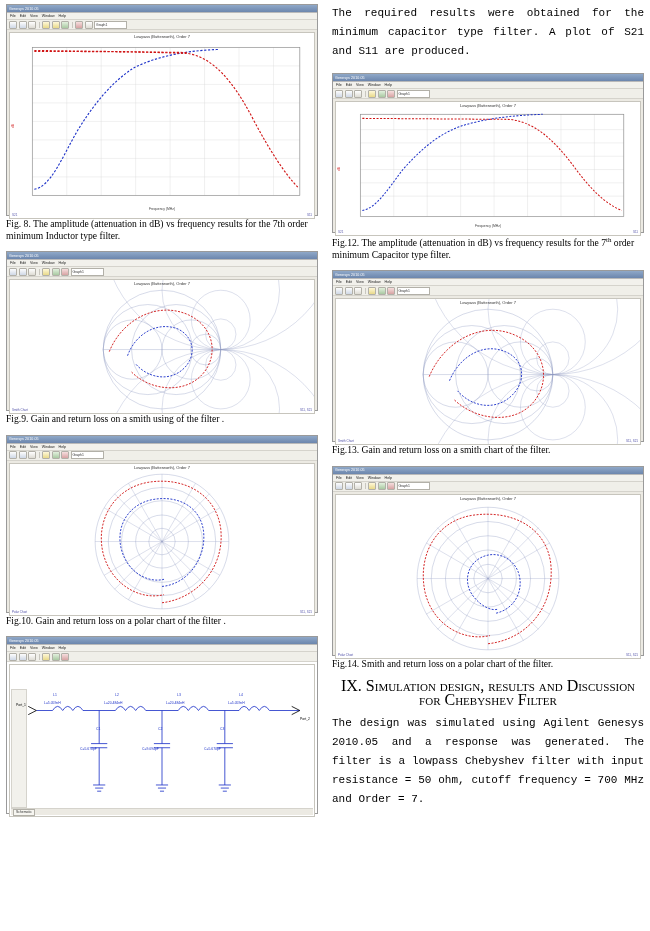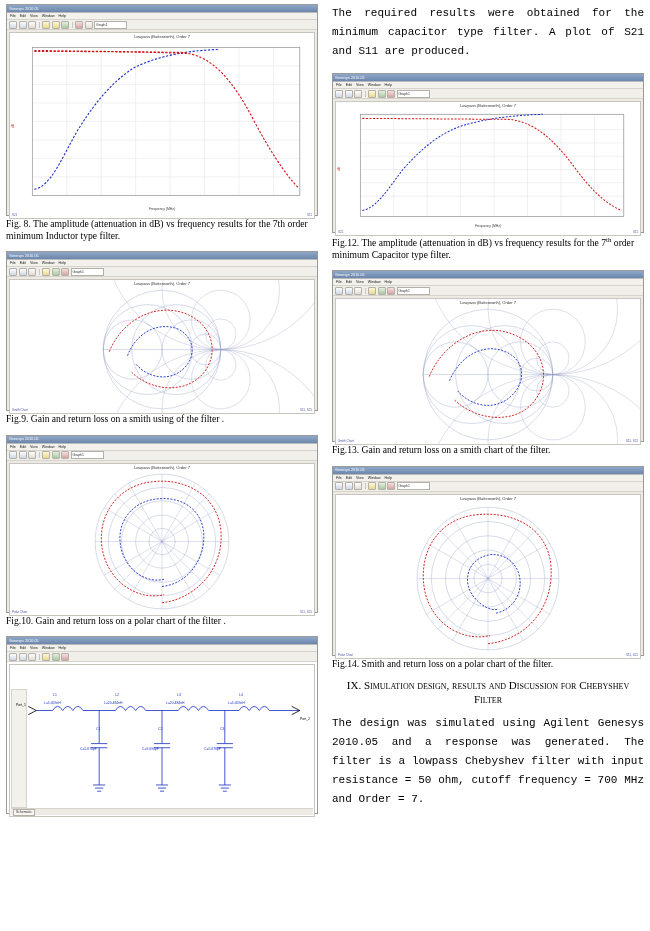--- a/index.html
+++ b/index.html
@@ -135,21 +135,21 @@
     display:flex;align-items:center;gap:2px;padding-left:2px;
     font-size:3.4px;color:#333;
     font-family:"Liberation Sans", sans-serif;
   }
   .tab{
     border:1px solid #b2b0a8;background:#f7f6f1;padding:0 2px;
     height:5px;display:flex;align-items:center;
   }
   .smallcap{font-variant:small-caps;}
   .sec-head{
-    font-size:11px;
+    font-size:16px;
     text-align:center;
     margin:0 0 8px 0;
     line-height:13.6px;
   }
   .sec-head .num{font-style:normal;}
 </style>
 </head>
 <body>
 
 <div class="page">

